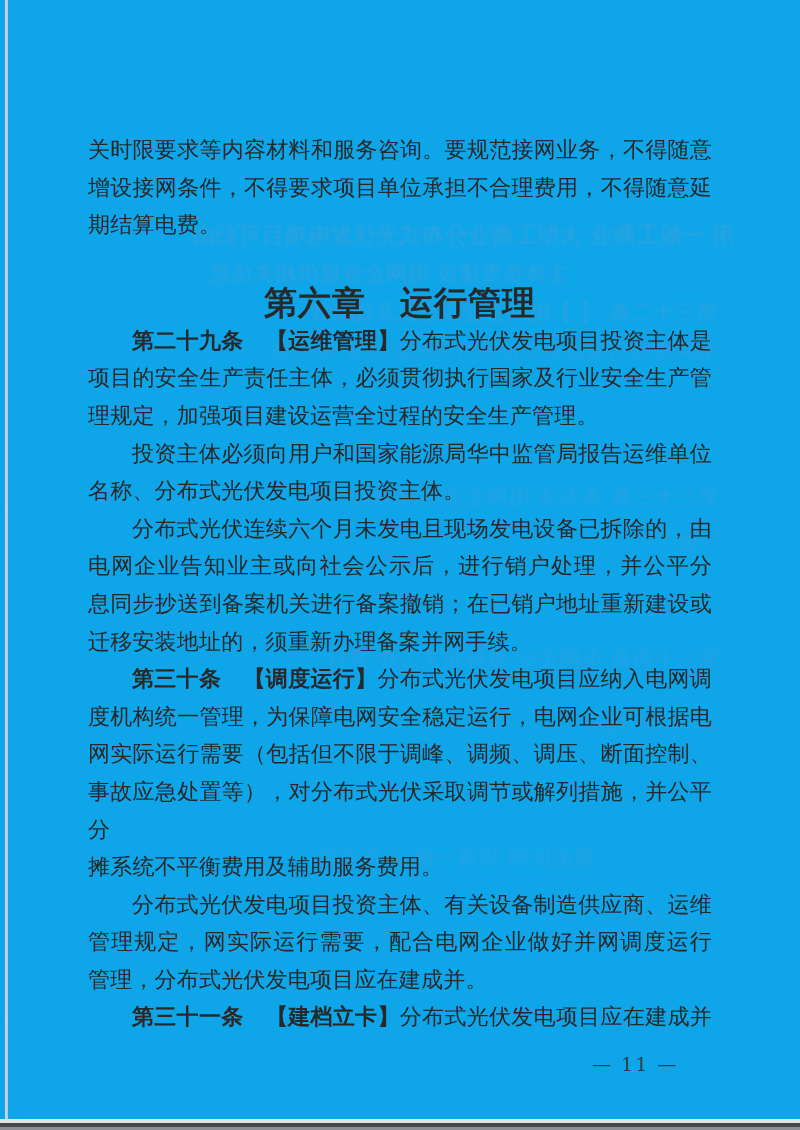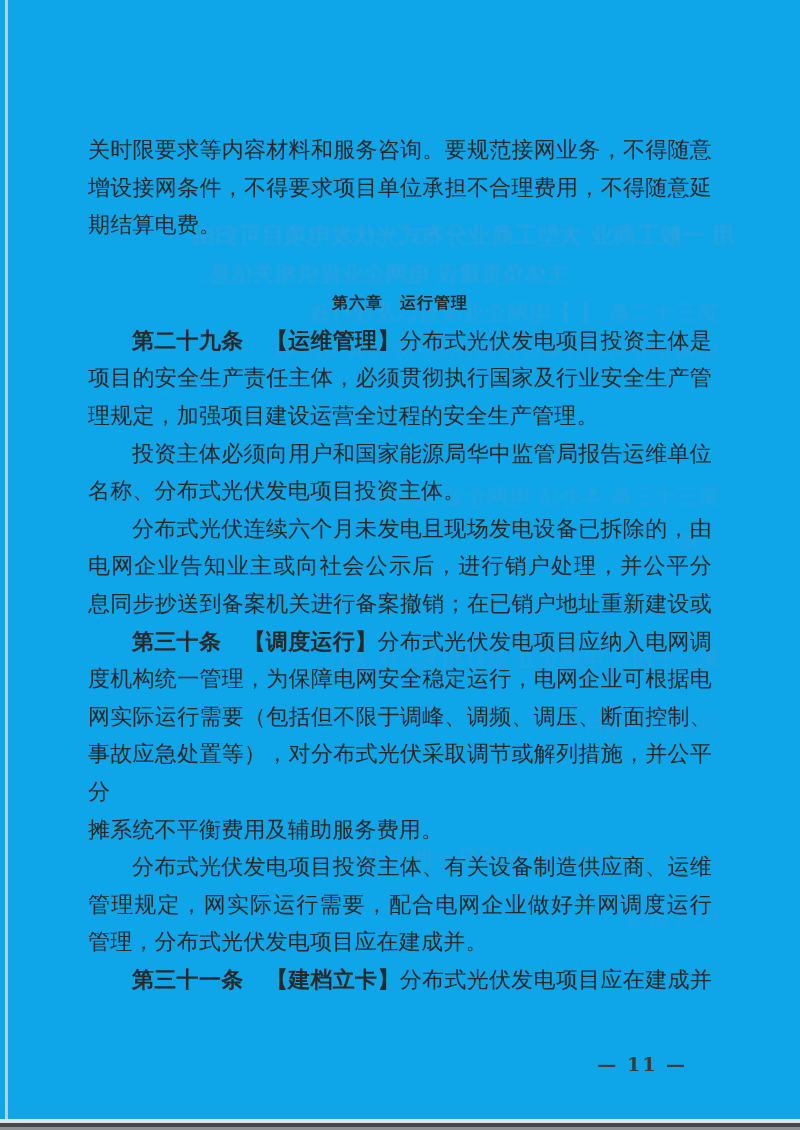--- a/index.html
+++ b/index.html
@@ -23,35 +23,35 @@
     font-size:22px;line-height:37.6px;letter-spacing:0.2px;
     text-align:justify;text-align-last:left;
     text-rendering:optimizeLegibility;
   }
   .line.full{text-align-last:justify;}
   .para.indent .line.first{text-indent:44px;}
   .b{font-weight:bold;}
   .para.heading{margin-top:42px;margin-bottom:2px;}
   .para.heading .line{
     text-align:center;text-align-last:center;
-    font-size:16px;line-height:34px;font-weight:bold;letter-spacing:1px;
+    font-size:33px;line-height:34px;font-weight:bold;letter-spacing:1px;
   }
 
   
   .bleed-layer{position:absolute;inset:0;pointer-events:none;}
   .bleed{
     position:absolute;color:#7d9cc8;line-height:1.15;white-space:nowrap;
     transform:scaleX(-1);filter:blur(1.3px);overflow:hidden;
     font-family:"DejaVu Serif","Liberation Serif",serif;
   }
 
   
   .pageno{
     position:absolute;top:1053px;left:592px;width:95px;
-    font-size:19px;color:#3a3a3a;text-align:right;letter-spacing:2px;font-weight:bold;
+    font-size:19px;color:#3a3a3a;text-align:left;letter-spacing:2px;
   }
 </style>
 </head>
 <body>
 
 <div class="page">
 
   <div class="bleed-layer">
       <div class="bleed" style="top: 222px; left: 95px; width: 640px; font-size: 23px; opacity: 0.34;">用 一般工商业 大型工商业分布式光伏发电项目可归由</div>
       <div class="bleed" style="top: 261px; left: 168px; width: 400px; font-size: 22px; opacity: 0.3;">主体负责建设 电网企业提供相关信息。</div>
@@ -80,20 +80,21 @@
         <div class="line"><span>理规定，加强项目建设运营全过程的安全生产管理。</span></div>
       </div>
       <div class="para indent">
         <div class="line full first"><span>投资主体必须向用户和国家能源局华中监管局报告运维单位</span></div>
         <div class="line"><span>名称、分布式光伏发电项目投资主体。</span></div>
       </div>
       <div class="para indent">
         <div class="line full first"><span>分布式光伏连续六个月未发电且现场发电设备已拆除的，由</span></div>
         <div class="line full"><span>电网企业告知业主或向社会公示后，进行销户处理，并公平分</span></div>
         <div class="line full"><span>息同步抄送到备案机关进行备案撤销；在已销户地址重新建设或</span></div>
+        <div class="line"><span>迁移安装地址的，须重新办理备案并网手续。</span></div>
       </div>
       <div class="para indent">
         <div class="line full first"><span class="b">第三十条　</span><span class="b">【调度运行】</span><span>分布式光伏发电项目应纳入电网调</span></div>
         <div class="line full"><span>度机构统一管理，为保障电网安全稳定运行，电网企业可根据电</span></div>
         <div class="line full"><span>网实际运行需要（包括但不限于调峰、调频、调压、断面控制、</span></div>
         <div class="line full"><span>事故应急处置等），对分布式光伏采取调节或解列措施，并公平分</span></div>
         <div class="line"><span>摊系统不平衡费用及辅助服务费用。</span></div>
       </div>
       <div class="para indent">
         <div class="line full first"><span>分布式光伏发电项目投资主体、有关设备制造供应商、运维</span></div>

